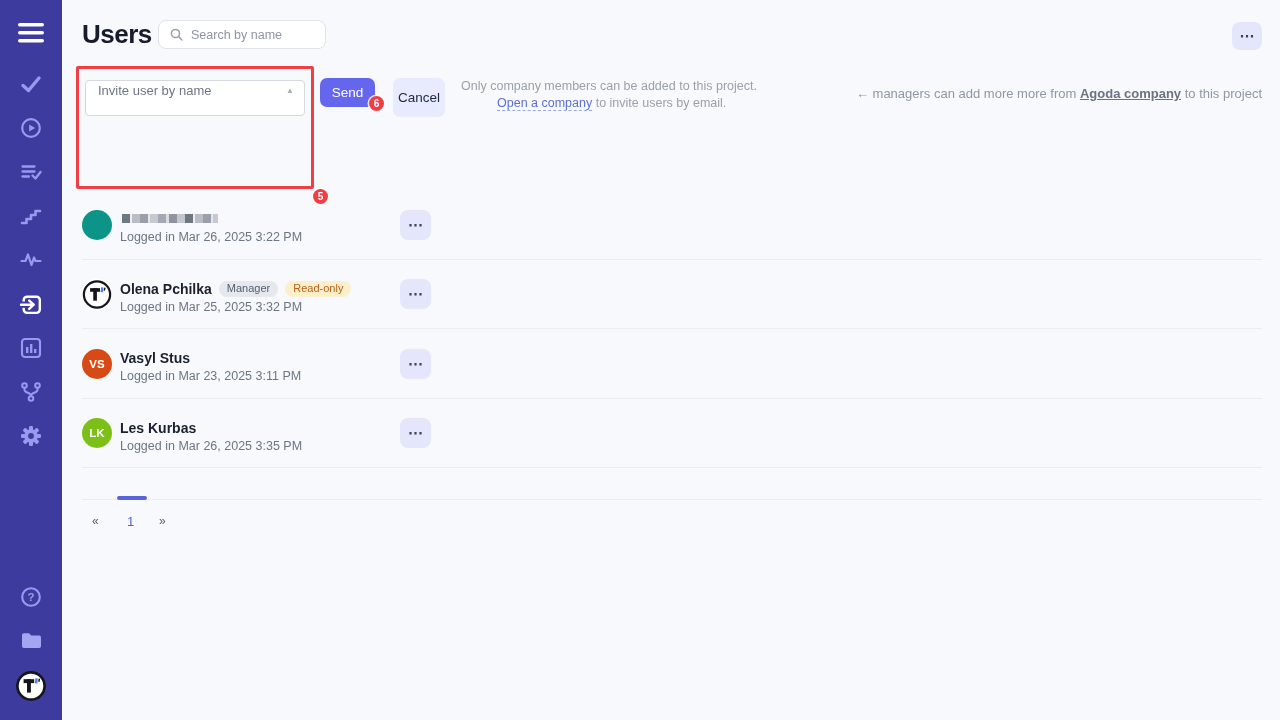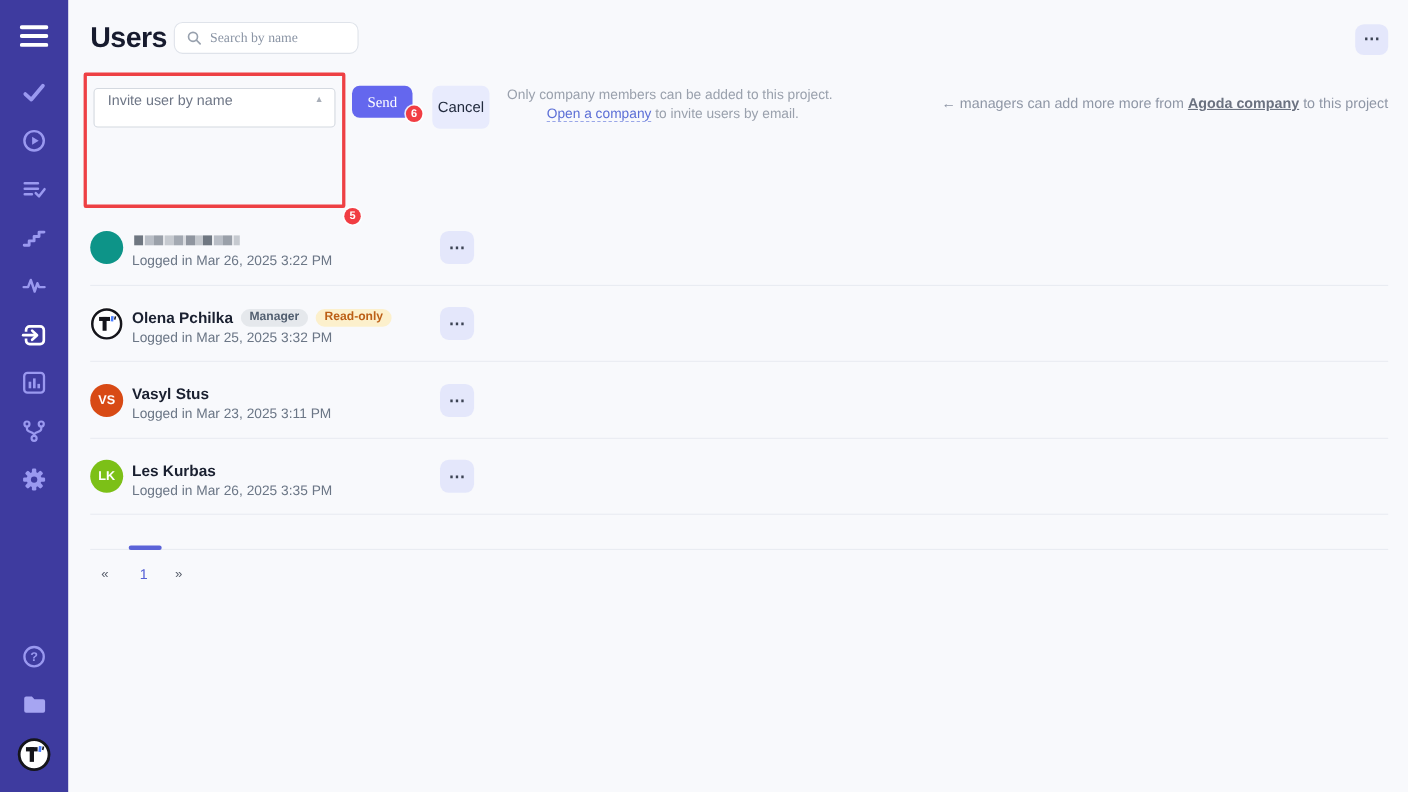--- a/index.html
+++ b/index.html
@@ -8,54 +8,54 @@
   #app { position:relative; width:1280px; height:720px; background:#f8f9fc; }
 
   
   .sidebar { position:absolute; left:0; top:0; width:62px; height:720px; background:#3e3b9f; z-index:50; }
   .side-item { position:absolute; left:0; width:62px; height:44px; display:flex; align-items:center; justify-content:center; cursor:pointer; }
   .side-item svg { display:block; }
 
   
   .page-title { position:absolute; left:82px; top:19px; font-size:26px; font-weight:bold; color:#171b2e; letter-spacing:-0.5px; }
   .search-box { position:absolute; left:158px; top:20px; width:168px; height:29px; background:#fff; border:1px solid #dfe3ea; border-radius:8px; display:flex; align-items:center; padding:0 10px; }
-  .search-box input { border:none; outline:none; width:120px; font-size:12.5px; color:#b91c1c; background:transparent; font-family:Liberation Serif, serif; }
+  .search-box input { border:none; outline:none; width:120px; font-size:12.5px; color:#b91c1c; background:transparent; font-family:Liberation Sans, sans-serif; }
   .search-box input::placeholder { color:#8b95a5; }
   .topmenu-btn { position:absolute; left:1232px; top:22px; width:30px; height:28px; background:#e4e7fb; border:none; border-radius:8px; color:#3c4353; font-size:15px; font-weight:bold; line-height:24px; cursor:pointer; }
 
   
   .invite-select { position:absolute; left:85px; top:80px; width:220px; height:36px; background:#fff; border:1px solid #d4d9e0; border-radius:4px; display:flex; align-items:center; justify-content:space-between; padding:0 10px 16px 12px; cursor:pointer; z-index:20;text-align:center; }
   .invite-select .sel-text { font-size:13px; color:#6e7686; }
   .invite-select .caret { font-size:8px; color:#a8aeb8; }
   .dropdown-panel { position:absolute; left:84px; top:106px; width:222px; height:78px; background:#fff; box-shadow:0 3px 10px rgba(20,20,40,.18); z-index:21; }
   .dropdown-input { position:absolute; left:4px; top:6px; width:214px; height:28px; border:2px solid #5f6ce0; border-radius:6px; outline:none; font-size:13px; padding:0 8px; font-family:"Liberation Sans",sans-serif; }
   .dd-option { position:absolute; left:0; width:222px; height:19px; font-size:13.5px; line-height:19px; padding-left:7px; color:#12151c; cursor:pointer; white-space:nowrap; }
   .dd-option.selected { background:#4e90e2; color:#fff; }
 
-  .send-btn { position:absolute; left:320px; top:78px; width:55px; height:29px; background:#6467ee; color:#fff; border:none; border-radius:7px; font-size:13.5px; cursor:pointer; font-family:Liberation Serif, serif; }
+  .send-btn { position:absolute; left:320px; top:78px; width:55px; height:29px; background:#6467ee; color:#fff; border:none; border-radius:7px; font-size:13.5px; cursor:pointer; font-family:Liberation Sans, sans-serif; }
   .cancel-btn { position:absolute; left:393px; top:78px; width:52px; height:39px; background:#e8ebfd; color:#222b3e; border:none; border-radius:7px; font-size:13.5px; cursor:pointer; font-family:"Liberation Sans",sans-serif; }
 
   .invite-info { position:absolute; left:461px; top:78px; width:330px; font-size:12.5px; line-height:16.5px; color:#9aa1ad; }
   .invite-info a { color:#5c6fd6; text-decoration:none; border-bottom:1px dashed #9aa7e8; cursor:pointer;margin-left:36px; }
   .manager-note { position:absolute; right:18px; top:86px; width:420px; text-align:right; font-size:13px; color:#8f97a6; }
   .manager-note b { color:#6b7280;text-decoration:underline; }
 
   
   .anno-box { position:absolute; left:76px; top:66px; width:238px; height:123px; border:3px solid #ee4044; border-radius:2px; z-index:25; pointer-events:none; }
   .anno-badge { position:absolute; width:15px; height:15px; border-radius:50%; background:#f13d43; color:#fff; font-size:10px; font-weight:bold; text-align:center; line-height:15px; z-index:26; box-shadow:0 0 0 1.5px rgba(255,255,255,.85); }
   .anno-5 { left:313px; top:189px; }
   .anno-6 { left:369px; top:96px; }
 
   
   .row { position:absolute; left:82px; width:1180px; height:69.5px; border-bottom:1px solid #e9ecf2; }
   .row .avatar { position:absolute; left:0; top:19.5px; width:30px; height:30px; border-radius:50%; color:#fff; font-size:11.5px; font-weight:bold; display:flex; align-items:center; justify-content:center; }
   .row .uname { position:absolute; left:38px; top:21px; font-size:14px; font-weight:bold; color:#1a2030; display:flex; align-items:center; gap:7px; }
   .row .logged { position:absolute; left:38px; top:40px; font-size:12.5px; color:#6b7686; }
   .row .menu-btn { position:absolute; left:318px; top:19.5px; width:31px; height:30px; background:#e4e7fb; border:none; border-radius:8px; color:#3c4353; font-size:15px; font-weight:bold; cursor:pointer; }
-  .badge { font-size:11px; font-weight:bold; border-radius:10px; padding:2.5px 8px; line-height:11px; }
+  .badge { font-size:11px; font-weight:normal; border-radius:10px; padding:2.5px 8px; line-height:11px; }
   .badge.gray { background:#e5e8ec; color:#525f70; }
   .badge.yellow { background:#fcf0cc; color:#bc5f16; }
   .redacted { position:absolute; left:40px; top:24px; width:96px; height:9px;
     background:repeating-linear-gradient(90deg,#6f7781 0 8px,#eceef1 8px 10px,#b9bec6 10px 18px,#9aa0a9 18px 26px,#e4e6ea 26px 28px,#c6cad0 28px 36px,#a3a9b2 36px 44px,#d9dce1 44px 47px,#8f959f 47px 55px,#c3c7cd 55px 63px); }
 
   
   .pag-divider { position:absolute; left:82px; top:499px; width:1180px; border-top:1px solid #e9ecf2; }
   .pag-active-bar { position:absolute; left:117px; top:496px; width:30px; height:4px; background:#5b63d8; border-radius:2px; }
   .pag-item { position:absolute; top:514px; font-size:12px; color:#555c69; cursor:pointer; }
   .pag-prev { left:92px; }

